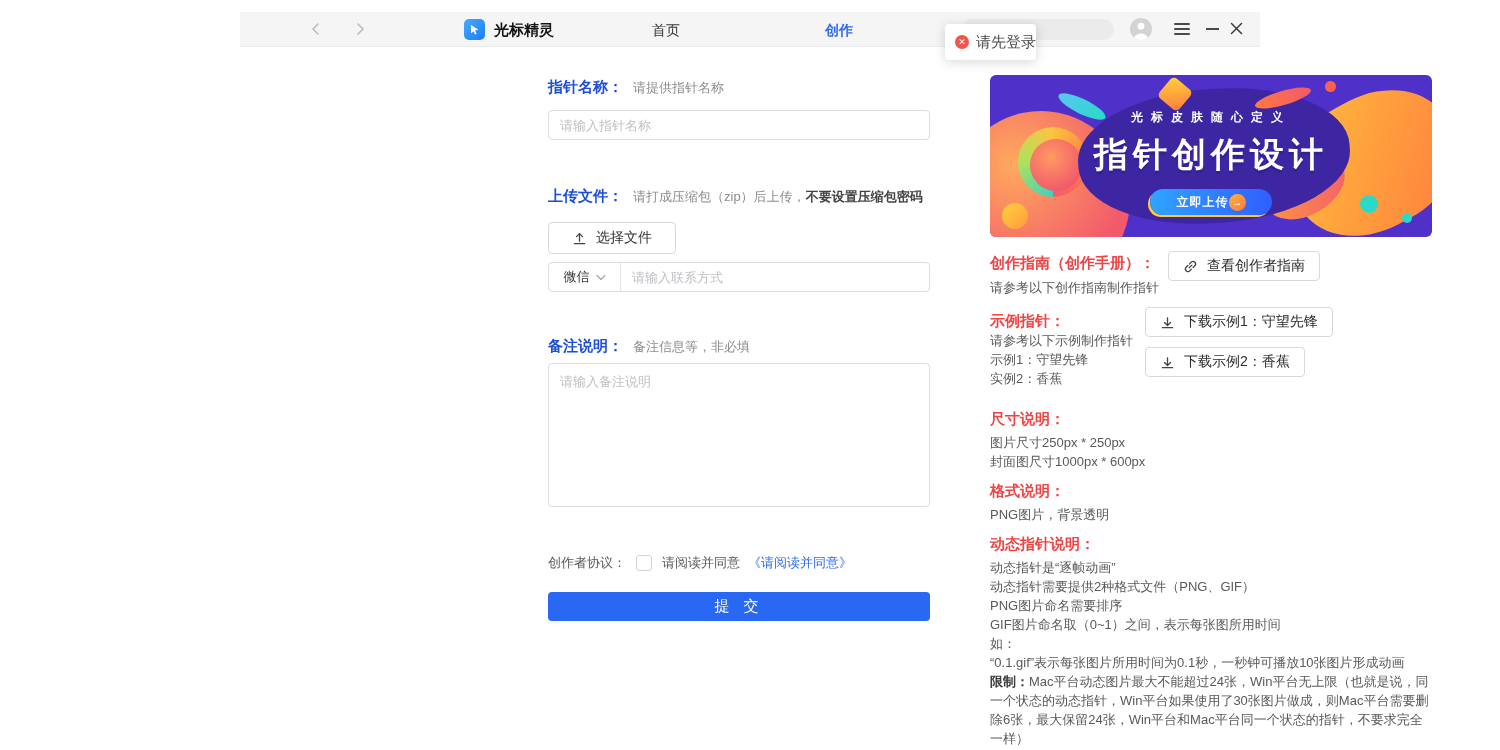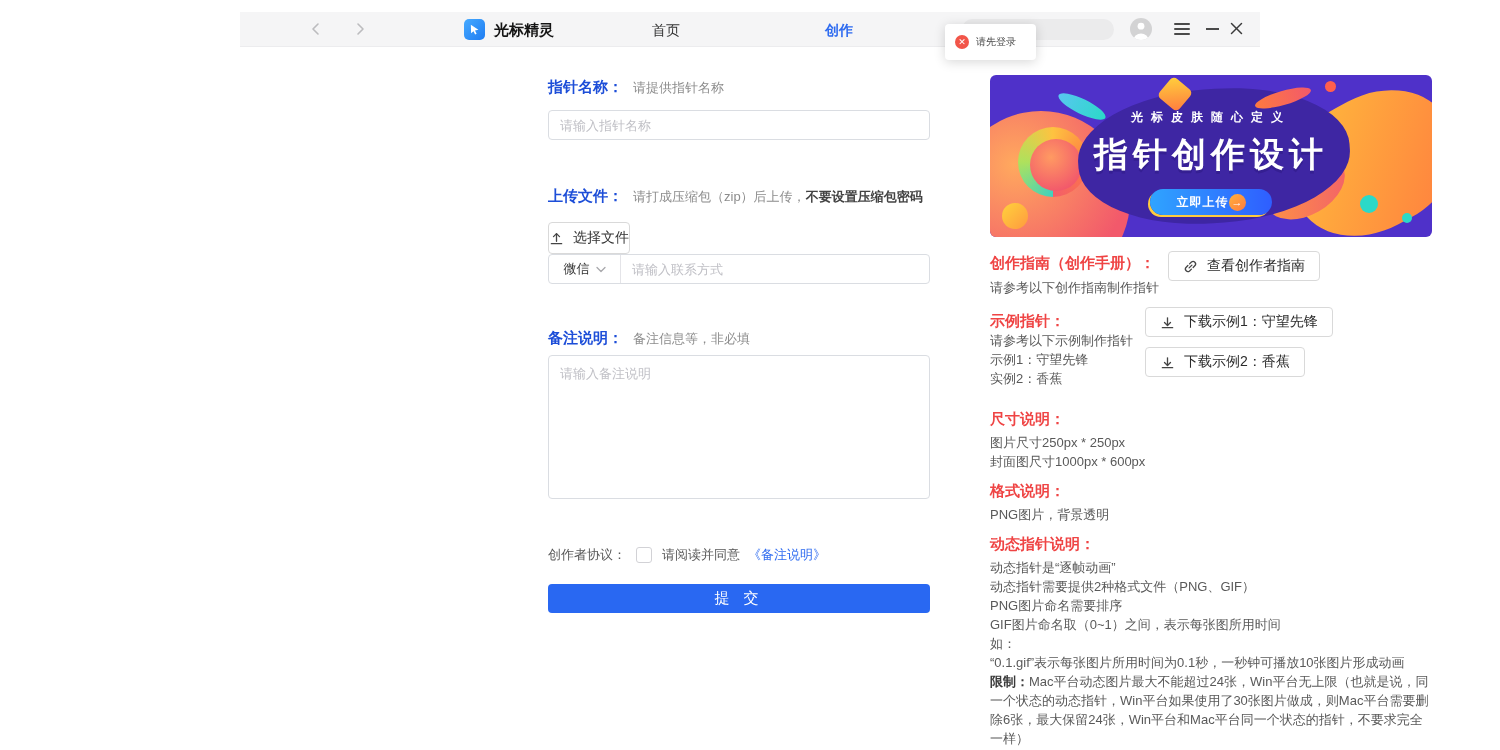--- a/index.html
+++ b/index.html
@@ -29,38 +29,38 @@
   .menu-btn i { display:block; height:2px; background:#4a4a4a; border-radius:1px; }
   .min-btn { position:absolute; left:966px; top:16px; width:13px; height:2px; background:#4a4a4a; cursor:pointer; }
   .close-btn { position:absolute; left:989px; top:9px; width:15px; height:15px; cursor:pointer; }
 
   
   .tooltip { position:absolute; left:705px; top:12px; width:91px; height:36px; background:#fff;
     border-radius:4px; box-shadow:0 2px 12px rgba(0,0,0,.16); display:flex; align-items:center;
     padding-left:10px; gap:7px; z-index:50; }
   .err-dot { width:14px; height:14px; border-radius:50%; background:#f25549; color:#fff; font-size:9px;
     display:flex; align-items:center; justify-content:center; line-height:1; }
-  .tooltip span.txt { font-size:10px; color:#4a4a4a; }
+  .tooltip span.txt { font-size:15px; color:#4a4a4a; }
 
   
   .form-col { position:absolute; left:308px; top:66px; width:382px; }
   .label-row { display:flex; align-items:baseline; gap:10px; }
   .flabel { font-size:15px; font-weight:700; color:#1d4ed8; }
   .fhint  { font-size:13px; color:#8c8c8c; }
   .fhint b { color:#434343; }
   input.text { width:100%; height:30px; border:1px solid #dadde2; border-radius:4px;
     padding:0 11px; font-size:13px; color:#333; outline:none; background:#fff; }
   input::placeholder, textarea::placeholder { color:#c0c0c6; }
   .mt-input { margin-top:13px; }
   .upload-row { margin-top:47px; }
   .choose-btn { margin-top:16px; display:inline-flex; align-items:center; gap:9px; height:32px;
-    padding:0 0; border:1px solid #d9d9d9; border-radius:4px; background:#fff;
+    padding:0 23px; border:1px solid #d9d9d9; border-radius:4px; background:#fff;
     font-size:14px; color:#333; cursor:pointer; }
   .contact-row { margin-top:56px; }
-  .contact-input { display:flex; align-items:center; height:30px;
+  .contact-input { margin-top:8px; display:flex; align-items:center; height:30px;
     border:1px solid #dadde2; border-radius:4px; background:#fff; }
   .wx-select { width:72px; height:100%; display:flex; align-items:center; justify-content:center;
     gap:6px; border-right:1px solid #e4e4e8; font-size:13px; color:#333; cursor:pointer; }
   .contact-input input { flex:1; border:none; outline:none; font-size:13px; color:#333; padding:0 11px; background:transparent; }
   .remark-row { margin-top:45px; }
   textarea.area { margin-top:7px; width:100%; height:144px; border:1px solid #dadde2; border-radius:4px;
     padding:9px 11px; font-size:13px; color:#333; outline:none; resize:none; font-family:inherit; }
   .agree-row { margin-top:43px; display:flex; align-items:center; gap:8px; font-size:13px; color:#595959; }
   .agree-row .chk { width:16px; height:16px; border:1px solid #d2d2d6; border-radius:3px; background:#fff;
     appearance:none; -webkit-appearance:none; cursor:pointer; margin:0 2px; }
@@ -224,21 +224,21 @@
       <div class="label-row remark-row">
         <span class="flabel">备注说明：</span>
         <span class="fhint">备注信息等，非必填</span>
       </div>
       <textarea class="area" placeholder="请输入备注说明" style=""></textarea>
 
       <div class="agree-row">
         <span>创作者协议：</span>
         <input type="checkbox" class="chk" style="">
         <span>请阅读并同意</span>
-        <span class="agree-link">《备注说明》</span>
+        <span class="agree-link">《请阅读并同意》</span>
       </div>
 
       <button class="submit-btn">提 交</button>
     </div>
 
     <div class="info-col">
 
       <div class="banner">
         <span class="blob b-left"></span>
         <span class="blob b-left-arc"></span>

